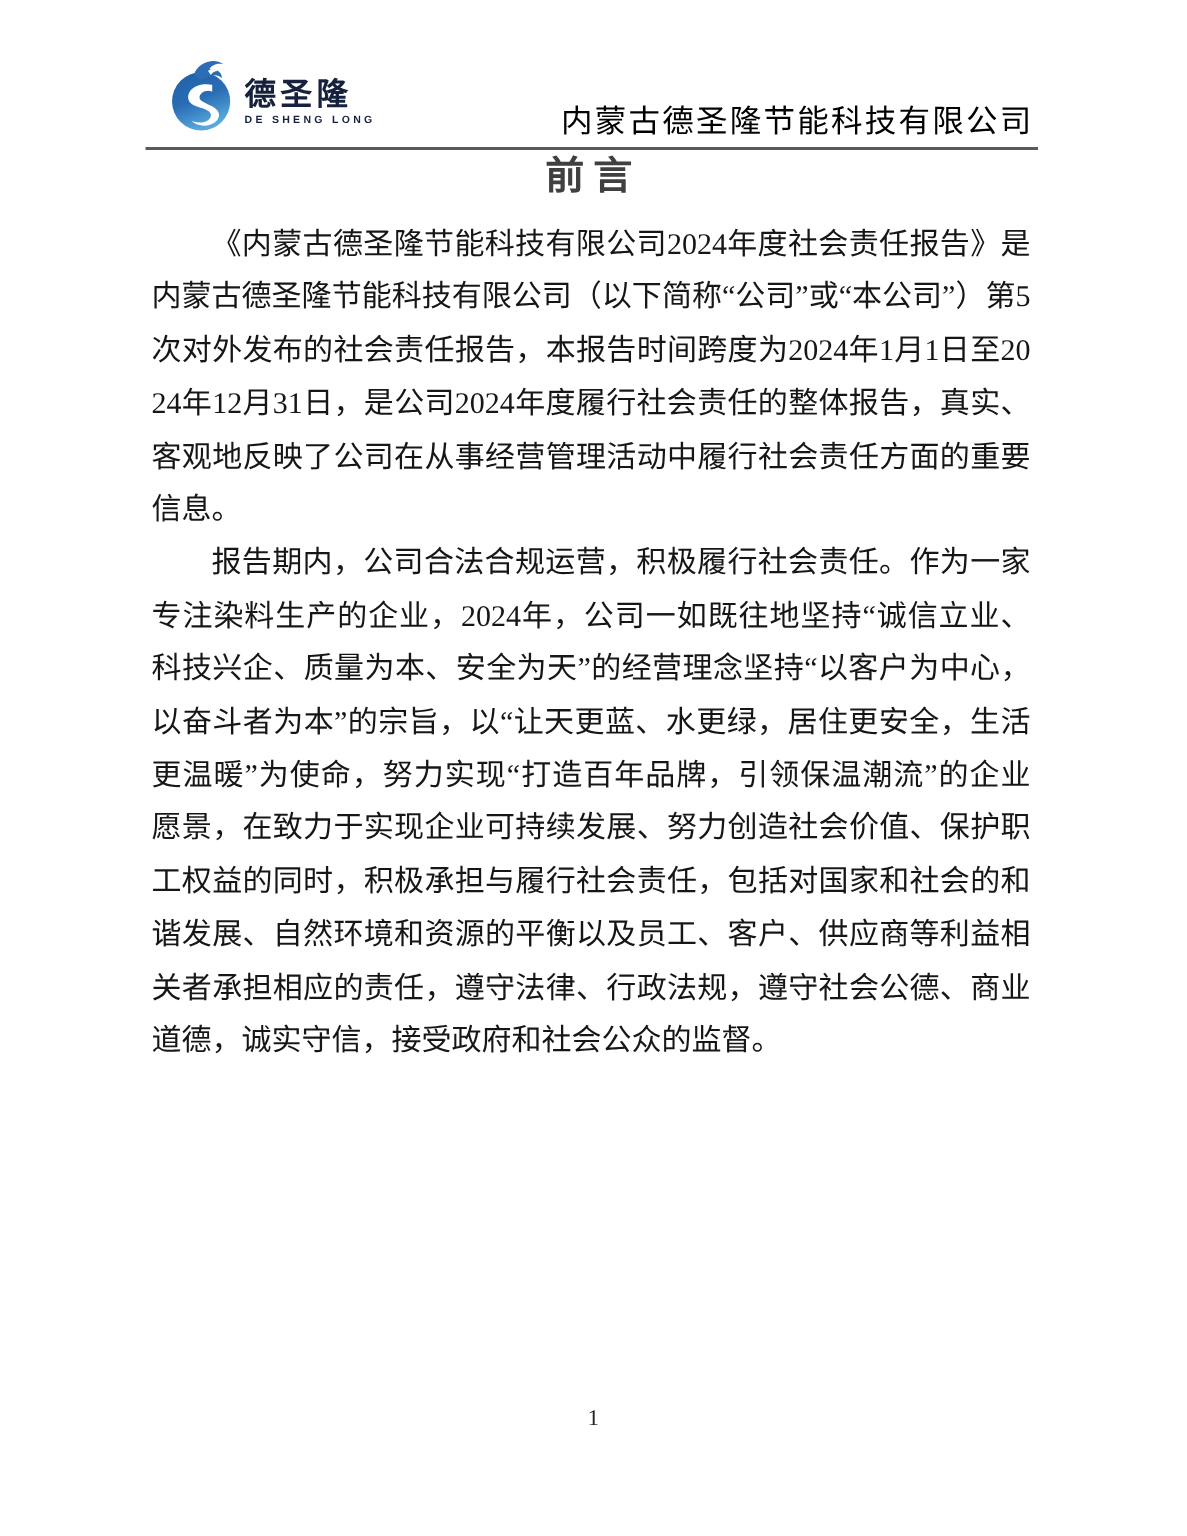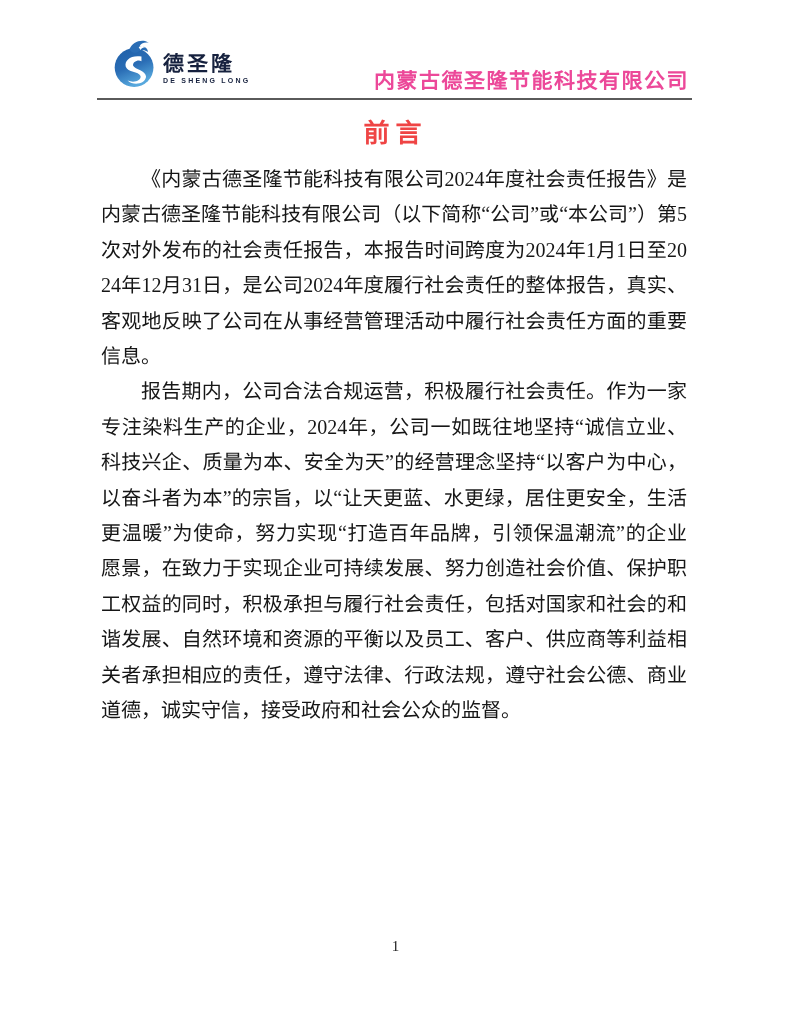--- a/index.html
+++ b/index.html
@@ -56,51 +56,51 @@
     font-size: 7px;
     letter-spacing: 2.2px;
     color: #16213e;
     margin-top: 3px;
   }
   .company-name {
     position: absolute;
     right: 2px;
     top: 30px;
     font-size: 21px;
-    font-weight: bold;
+    font-weight: normal;
     letter-spacing: 1.5px;
-    color: #ec4899;
+    color: #000000;
     white-space: nowrap;
   }
   .header-rule {
     position: absolute;
     left: 97px;
     right: 99px;
     top: 98px;
     height: 0;
     border-top: 2px solid #5a5a5a;
   }
   
   .doc-title {
     position: absolute;
     left: 0;
     right: 0;
-    top: 112px;
+    top: 96px;
     text-align: center;
     font-size: 26px;
     font-weight: bold;
     letter-spacing: 6px;
-    color: #ef4444;
+    color: #404040;
   }
   
   .doc-body {
     position: absolute;
     left: 101px;
     right: 104px;
-    top: 162px;
+    top: 146px;
     font-size: 20px;
     line-height: 35.4px;
     text-align: justify;
     text-justify: inter-ideograph;
     color: #161616;
   }
   .doc-body p {
     margin: 0;
     padding: 0;
     text-indent: 2em;

